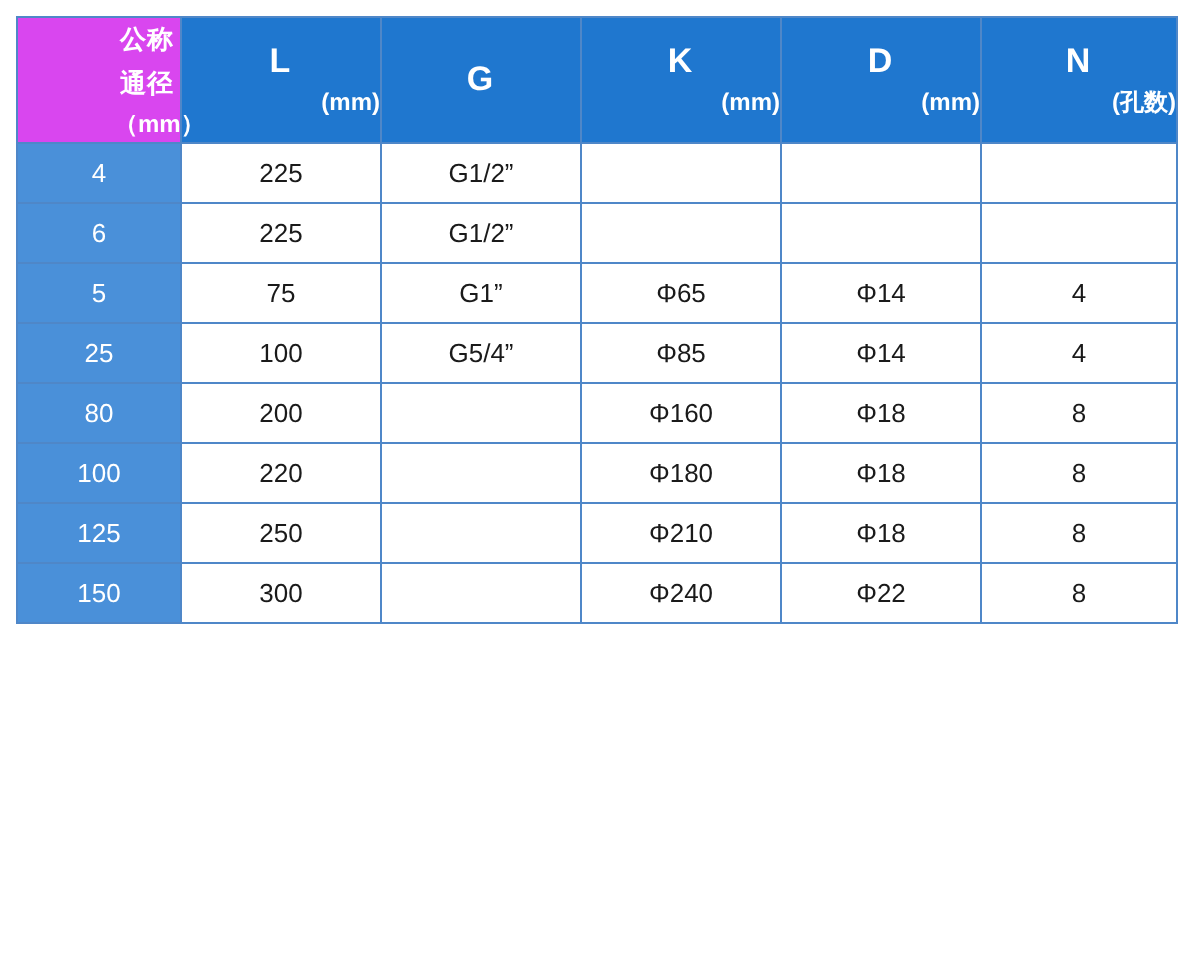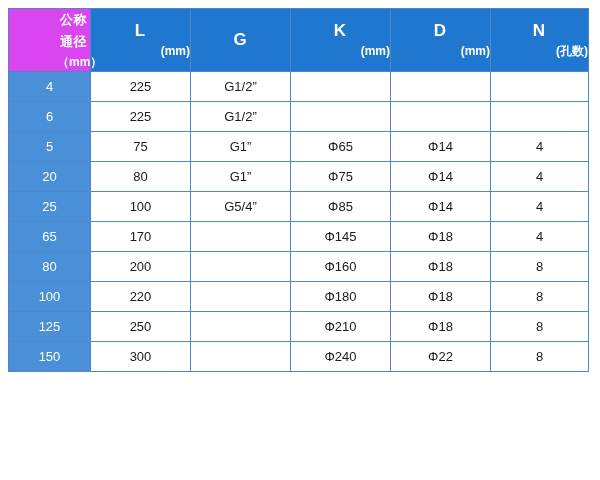--- a/index.html
+++ b/index.html
@@ -134,41 +134,25 @@
       </tr>
       <tr>
         <td class="dn">5</td>
         <td>75</td>
         <td>G1”</td>
         <td>Φ65</td>
         <td>Φ14</td>
         <td>4</td>
       </tr>
       <tr>
-        <td class="dn">20</td>
-        <td>80</td>
-        <td>G1”</td>
-        <td>Φ75</td>
-        <td>Φ14</td>
-        <td>4</td>
-      </tr>
-      <tr>
         <td class="dn">25</td>
         <td>100</td>
         <td>G5/4”</td>
         <td>Φ85</td>
         <td>Φ14</td>
-        <td>4</td>
-      </tr>
-      <tr>
-        <td class="dn">65</td>
-        <td>170</td>
-        <td></td>
-        <td>Φ145</td>
-        <td>Φ18</td>
         <td>4</td>
       </tr>
       <tr>
         <td class="dn">80</td>
         <td>200</td>
         <td></td>
         <td>Φ160</td>
         <td>Φ18</td>
         <td>8</td>
       </tr>

